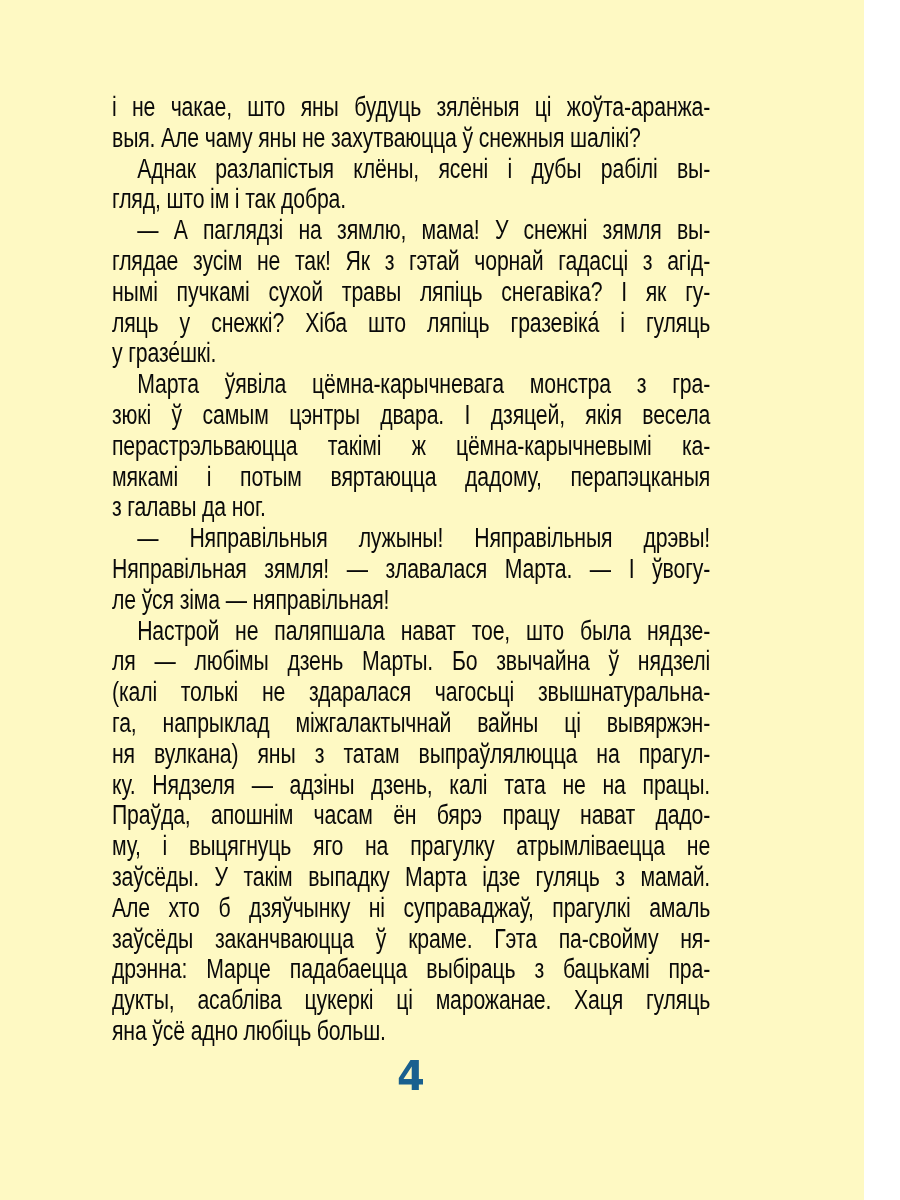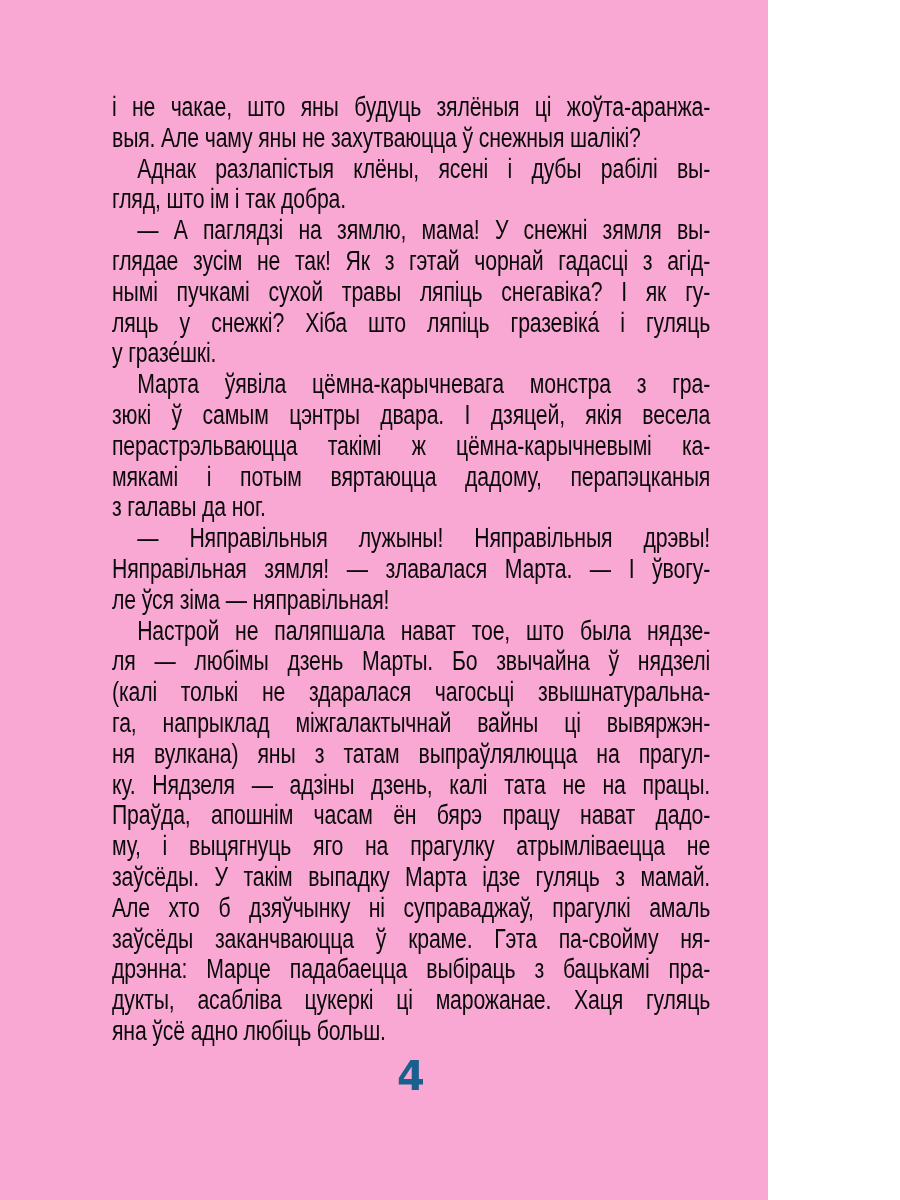--- a/index.html
+++ b/index.html
@@ -2,23 +2,23 @@
 <html><head>
 <meta charset="utf-8">
 <style>
   html, body {
     margin: 0;
     padding: 0;
     background: #ffffff;
   }
   .book-page {
     position: relative;
-    width: 768px;
+    width: 864px;
     height: 1200px;
-    background: #f9a8d4;
+    background: #fef9c3;
     overflow: hidden;
     font-family: "Liberation Sans", sans-serif;
   }
   
   .text-col {
     position: absolute;
     left: 112px;
     top: 92px;
     width: 760px;
     transform: scaleX(0.787);

